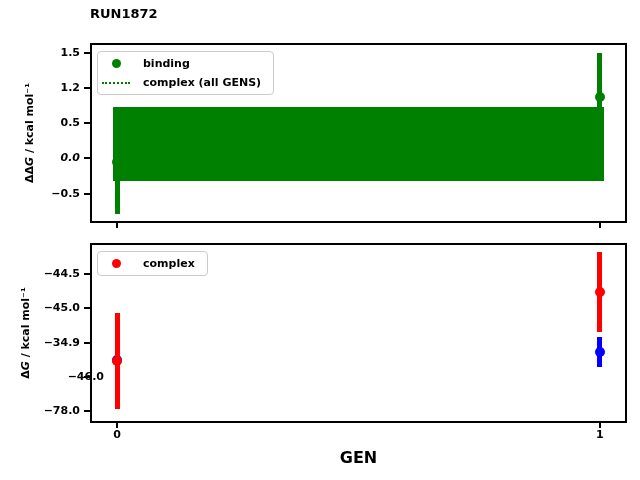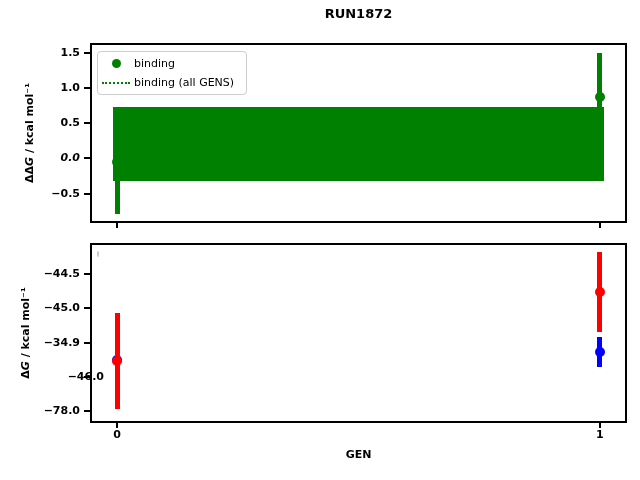--- a/index.html
+++ b/index.html
@@ -2,21 +2,21 @@
 <html><head>
 <meta charset="utf-8">
 <style>
   html,body{margin:0;padding:0;background:#888;}
   #figure{
     position:relative;width:640px;height:480px;background:#ffffff;
     font-family:"DejaVu Sans",sans-serif;overflow:hidden;
   }
   #chart-title{
     position:absolute;left:90px;width:537px;top:6px;height:18px;
-    text-align:center;font-size:13px;font-weight:bold;color:#000;
+    text-align:left;font-size:13px;font-weight:bold;color:#000;
   }
   .axes{
     position:absolute;left:90px;width:537px;height:180px;
     border:2px solid #000;box-sizing:border-box;background:#fff;
   }
   #axes-top{top:43px;}
   #axes-bottom{top:243px;padding-left:28px;}
   .axes-inner{position:absolute;left:0;top:0;width:491px;height:176px;}
   .y-tick{position:absolute;width:6px;height:2px;background:#000;left:-8px;}
   .x-tick{position:absolute;width:2px;height:5px;background:#000;top:178px;}
@@ -30,54 +30,54 @@
   }
   .ylabel{
     position:absolute;width:180px;height:16px;text-align:center;
     font-size:11px;font-weight:bold;color:#000;line-height:16px;
     transform:rotate(-90deg);
   }
   #ylabel-top{left:-60px;top:125px;}
   #ylabel-bottom{left:-64px;top:325px;}
   #xlabel{
     position:absolute;left:90px;width:537px;top:448px;text-align:center;
-    font-size:11px;font-weight:bold;color:#000;
+    font-size:16px;font-weight:bold;color:#000;
   }
   .band{position:absolute;}
   .band-line{position:absolute;height:0;border-top:2px dotted;}
   .err-bar{position:absolute;width:5px;}
   .data-point{position:absolute;width:10px;height:10px;border-radius:50%;}
   .legend{
     position:absolute;left:5px;top:6px;display:inline-block;
     border:1px solid #cccccc;border-radius:4px;background:rgba(255,255,255,0.85);
     padding:2px 0;z-index:5;
   }
   .legend-row{display:flex;align-items:center;height:19px;white-space:nowrap;}
   .legend-marker-cell{width:36px;display:flex;justify-content:center;align-items:center;}
   .legend-dot{width:9px;height:9px;border-radius:50%;}
   .legend-dotted-line{width:28px;height:0;border-top:2.5px dotted;}
-  .legend-label{font-size:11px;color:#000;padding-right:12px;}
+  .legend-label{font-size:11px;color:#000;margin-left:9px;padding-right:12px;font-weight:bold;}
 </style>
 </head>
 <body>
 
 <div id="figure">
 
   <div id="chart-title">RUN1872</div>
 
   <div id="ylabel-top" class="ylabel"><span>ΔΔ</span><i>G</i><span> / kcal mol⁻¹</span></div>
 
   <div id="ylabel-bottom" class="ylabel"><span>Δ</span><i>G</i><span> / kcal mol⁻¹</span></div>
 
   <div id="axes-top" class="axes">
     <div class="axes-inner">
         <div class="y-tick" style="top: 6.8848px;"></div>
         <div class="y-tick-label" style="top: 0.8848px;">1.5</div>
         <div class="y-tick" style="top: 42.0848px;"></div>
-        <div class="y-tick-label" style="top: 36.0848px;">1.0</div>
+        <div class="y-tick-label" style="top: 36.0848px;">1.2</div>
         <div class="y-tick" style="top: 77.2848px;"></div>
         <div class="y-tick-label" style="top: 71.2848px;">0.5</div>
         <div class="y-tick" style="top: 112.485px;"></div>
         <div class="y-tick-label" style="top: 106.485px; font-style: italic;">0.0</div>
         <div class="y-tick" style="top: 147.685px;"></div>
         <div class="y-tick-label" style="top: 141.685px;">−0.5</div>
         <div class="x-tick" style="left: 24.1051px;"></div>
         <div class="x-tick" style="left: 506.895px;"></div>
         <div class="band" style="left: 21.1051px; width: 490.79px; top: 62.0928px; height: 73.92px; background: rgb(0, 128, 0);"></div>
         <div class="band-line" style="left: 25.1051px; width: 482.79px; top: 98.4048px; border-top-color: rgb(0, 128, 0);"></div>
@@ -89,21 +89,21 @@
           <div class="legend-row">
             <div class="legend-marker-cell">
               <div class="legend-dot" style="background: rgb(0, 128, 0);"></div>
             </div>
             <div class="legend-label">binding</div>
           </div>
           <div class="legend-row">
             <div class="legend-marker-cell">
               <div class="legend-dotted-line" style="border-top-color: rgb(0, 128, 0);"></div>
             </div>
-            <div class="legend-label">binding (all GENS)</div>
+            <div class="legend-label">complex (all GENS)</div>
           </div>
         </div>
       </div>
   </div>
 
   <div id="axes-bottom" class="axes">
     <div class="axes-inner">
         <div class="y-tick" style="top: 27.875px;"></div>
         <div class="y-tick-label" style="top: 21.875px;">−44.5</div>
         <div class="y-tick" style="top: 62.25px;"></div>
@@ -120,19 +120,25 @@
         <div class="x-tick-label" style="left: 495.895px;">1</div>
         <div class="err-bar" style="left: 22.6051px; top: 92.8125px; height: 44px; background: rgb(0, 0, 255);"></div>
         <div class="data-point" style="left: 20.1051px; top: 109.812px; background: rgb(0, 0, 255);"></div>
         <div class="err-bar" style="left: 505.395px; top: 92.125px; height: 30.25px; background: rgb(0, 0, 255);"></div>
         <div class="data-point" style="left: 502.895px; top: 102.25px; background: rgb(0, 0, 255);"></div>
         <div class="err-bar" style="left: 22.6051px; top: 68.0625px; height: 96.25px; background: rgb(255, 0, 0);"></div>
         <div class="data-point" style="left: 20.1051px; top: 111.188px; background: rgb(255, 0, 0);"></div>
         <div class="err-bar" style="left: 505.395px; top: 6.875px; height: 79.75px; background: rgb(255, 0, 0);"></div>
         <div class="data-point" style="left: 502.895px; top: 41.75px; background: rgb(255, 0, 0);"></div>
         <div class="legend">
+          <div class="legend-row">
+            <div class="legend-marker-cell">
+              <div class="legend-dot" style="background: rgb(255, 0, 0);"></div>
+            </div>
+            <div class="legend-label">complex</div>
+          </div>
         </div>
       </div>
   </div>
 
   <div id="xlabel">GEN</div>
 
 </div>
 
 </body></html>

